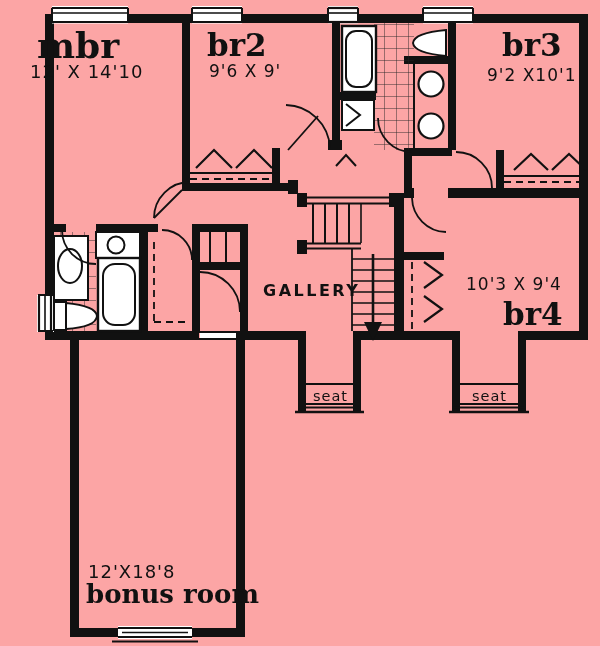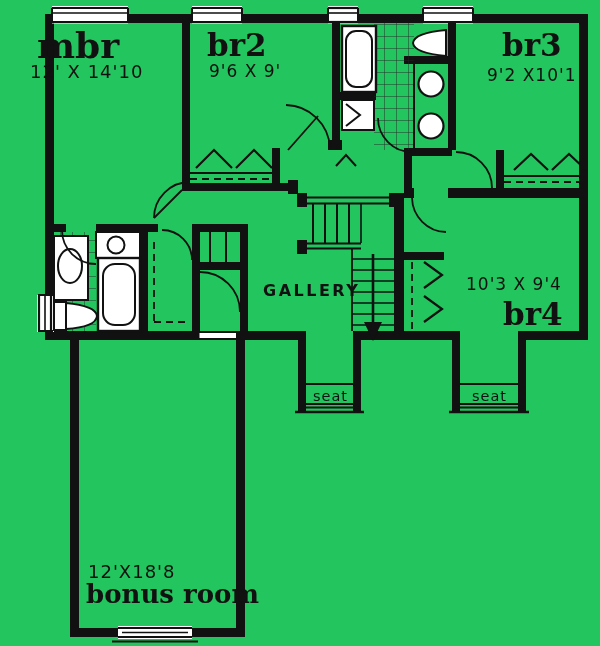--- a/index.html
+++ b/index.html
@@ -1,16 +1,16 @@
 <!DOCTYPE html>
 <html><head>
 <meta charset="utf-8">
 <style>
   html,body{margin:0;padding:0;background:#ffffff;}
-  .stage{position:relative;width:600px;height:646px;background:#22c55e;overflow:hidden;
+  .stage{position:relative;width:600px;height:646px;background:#fca5a5;overflow:hidden;
          font-family:"DejaVu Sans",sans-serif;}
   svg{display:block}
   .wall{fill:#111;stroke:none;}
   .thin{stroke:#111;fill:none;}
   .fix{fill:#fff;stroke:#111;}
   .dash{stroke:#111;fill:none;stroke-dasharray:7 5;}
   .arc{stroke:#111;fill:none;stroke-width:1.8;}
   text{fill:#111;}
   .roomname{font-family:"DejaVu Serif",serif;font-weight:700;}
   .dims{font-family:"DejaVu Sans",sans-serif;font-weight:400;letter-spacing:1px;}

